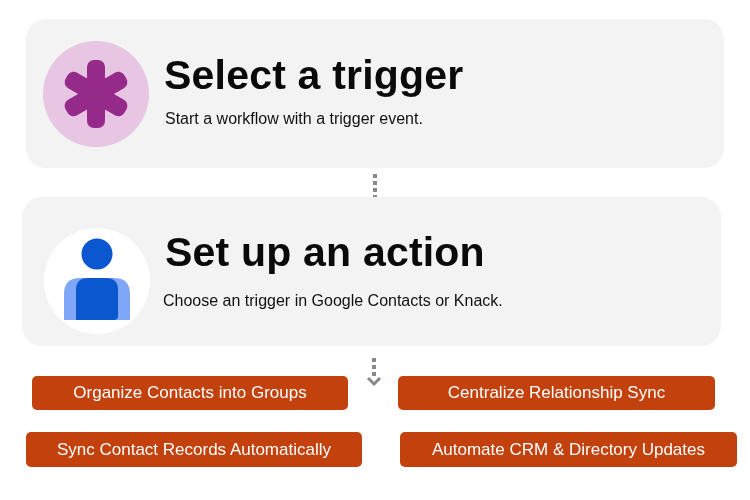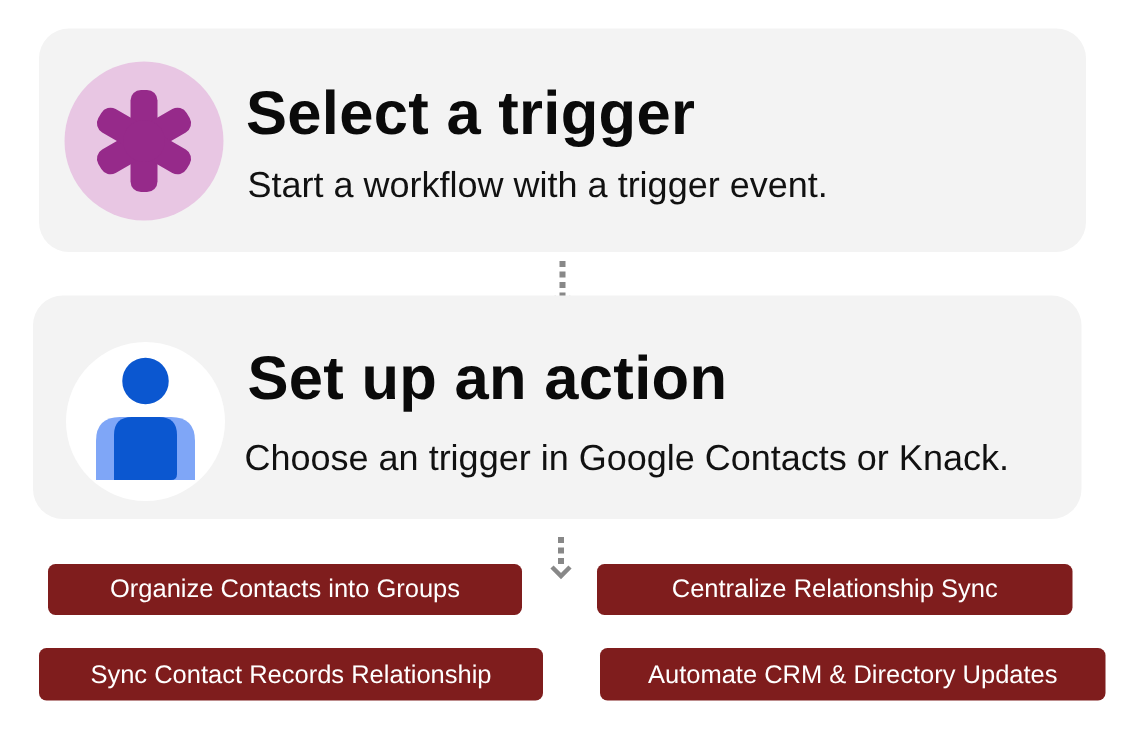--- a/index.html
+++ b/index.html
@@ -1,23 +1,23 @@
 <!DOCTYPE html>
 <html><head>
 <meta charset="utf-8">
 <style>
   html, body { margin:0; padding:0; }
   body { width:750px; height:500px; background:#ffffff; position:relative; overflow:hidden;
          font-family:"Liberation Sans", "DejaVu Sans", sans-serif; }
   .card { position:absolute; background:#f3f3f3; border-radius:20px; }
   .icon-circle { position:absolute; border-radius:50%; }
   .title { position:absolute; font-weight:bold; color:#0a0a0a; font-size:41px; letter-spacing:0.2px; white-space:nowrap; }
-  .subtitle { position:absolute; color:#111; font-size:24px; white-space:nowrap; }
+  .subtitle { position:absolute; color:#111; font-size:16px; white-space:nowrap; }
   .arrow { position:absolute; width:16px; }
-  .pill { position:absolute; background:#7f1d1d; color:#fff; border-radius:5px; font-size:17px;
+  .pill { position:absolute; background:#c2410c; color:#fff; border-radius:5px; font-size:17px;
           display:flex; align-items:center; justify-content:center; white-space:nowrap; }
 </style>
 </head>
 <body>
 
 <div class="card" style="left:26px; top:19px; width:698px; height:149px;">
 </div>
 <div class="icon-circle" style="left:43px; top:41px; width:106px; height:106px; background:#e8c6e3;">
   <svg width="106" height="106" viewBox="0 0 106 106">
     <g fill="#962a8a" transform="translate(53,53)">
@@ -57,14 +57,14 @@
   <g fill="#888">
     <rect x="6" y="1" width="4" height="4"></rect>
     <rect x="6" y="8" width="4" height="4"></rect>
     <rect x="6" y="15" width="4" height="4"></rect>
   </g>
   <polyline points="2,21 8,27 14,21" fill="none" stroke="#888" stroke-width="3"></polyline>
 </svg>
 
 <div class="pill" style="left:32px; top:376px; width:316px; height:34px;">Organize Contacts into Groups</div>
 <div class="pill" style="left:398px; top:376px; width:317px; height:34px;">Centralize Relationship Sync</div>
-<div class="pill" style="left:26px; top:432px; width:336px; height:35px;">Sync Contact Records Relationship</div>
+<div class="pill" style="left:26px; top:432px; width:336px; height:35px;">Sync Contact Records Automatically</div>
 <div class="pill" style="left:384px; top:432px; width:337px; height:35px;margin-left:16px;">Automate CRM &amp; Directory Updates</div>
 
 </body></html>

